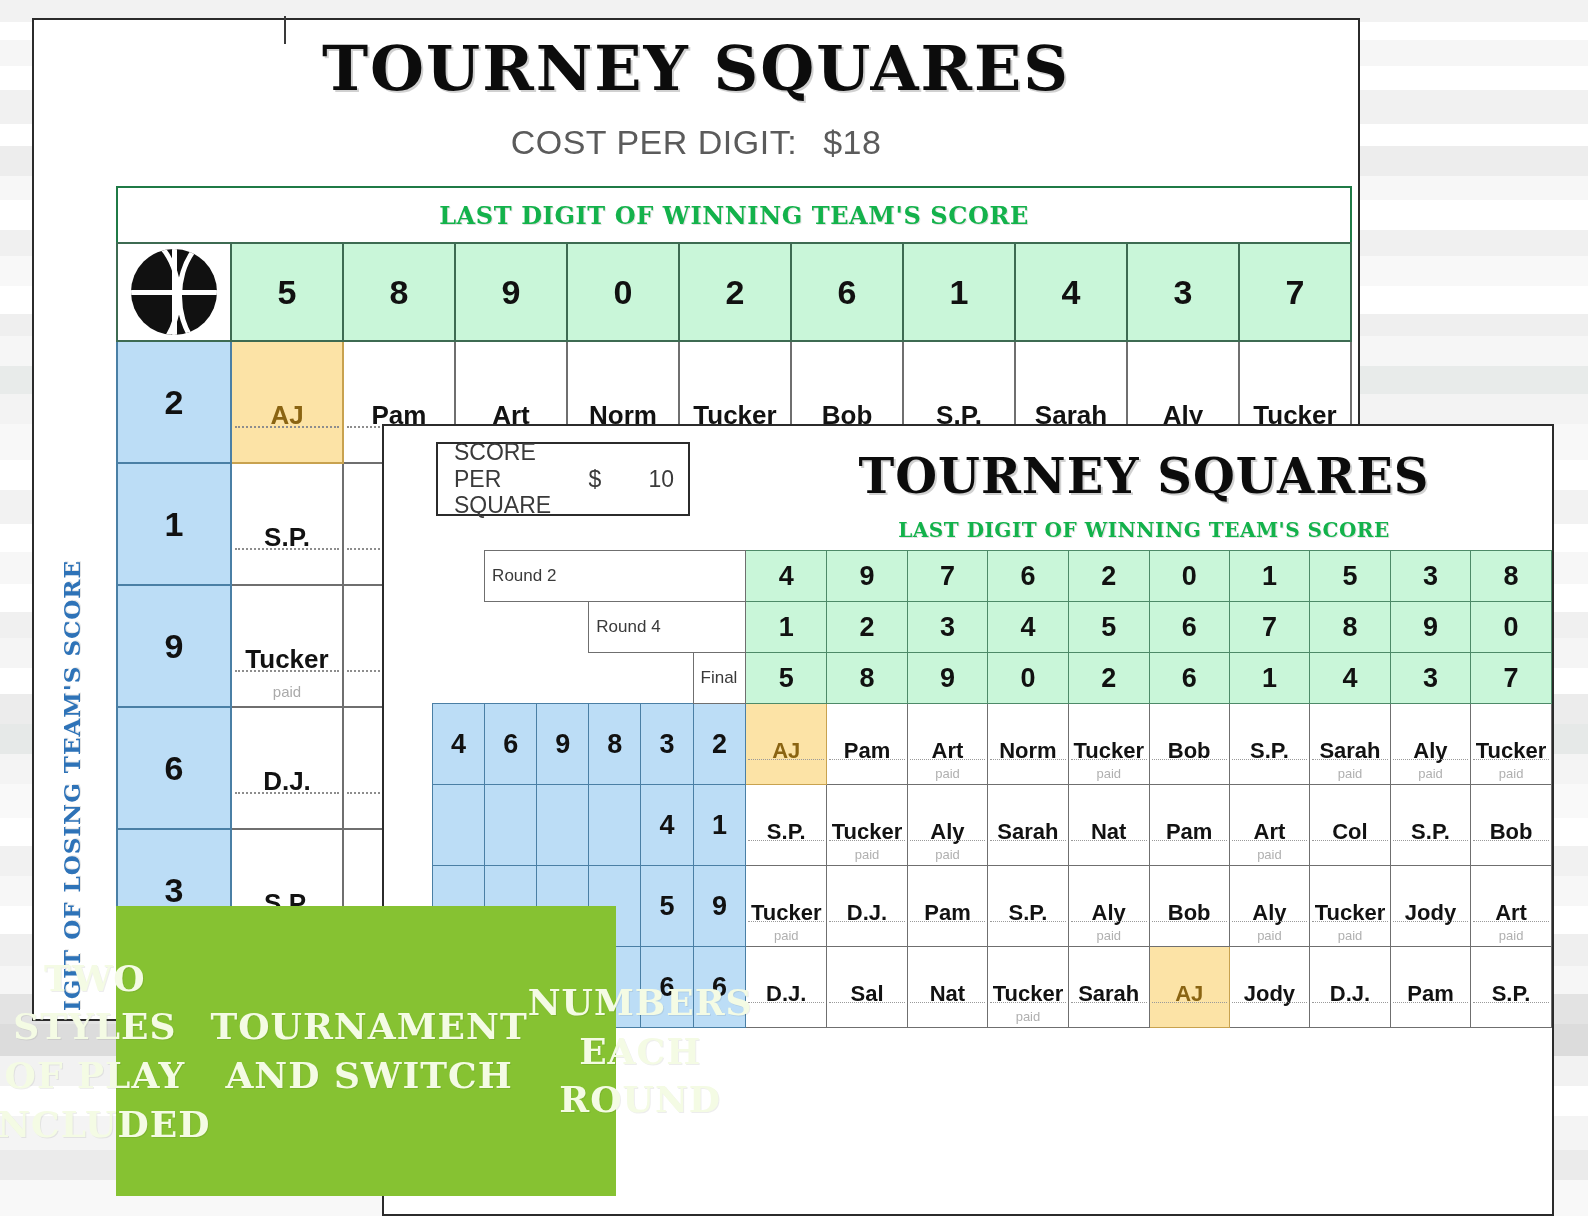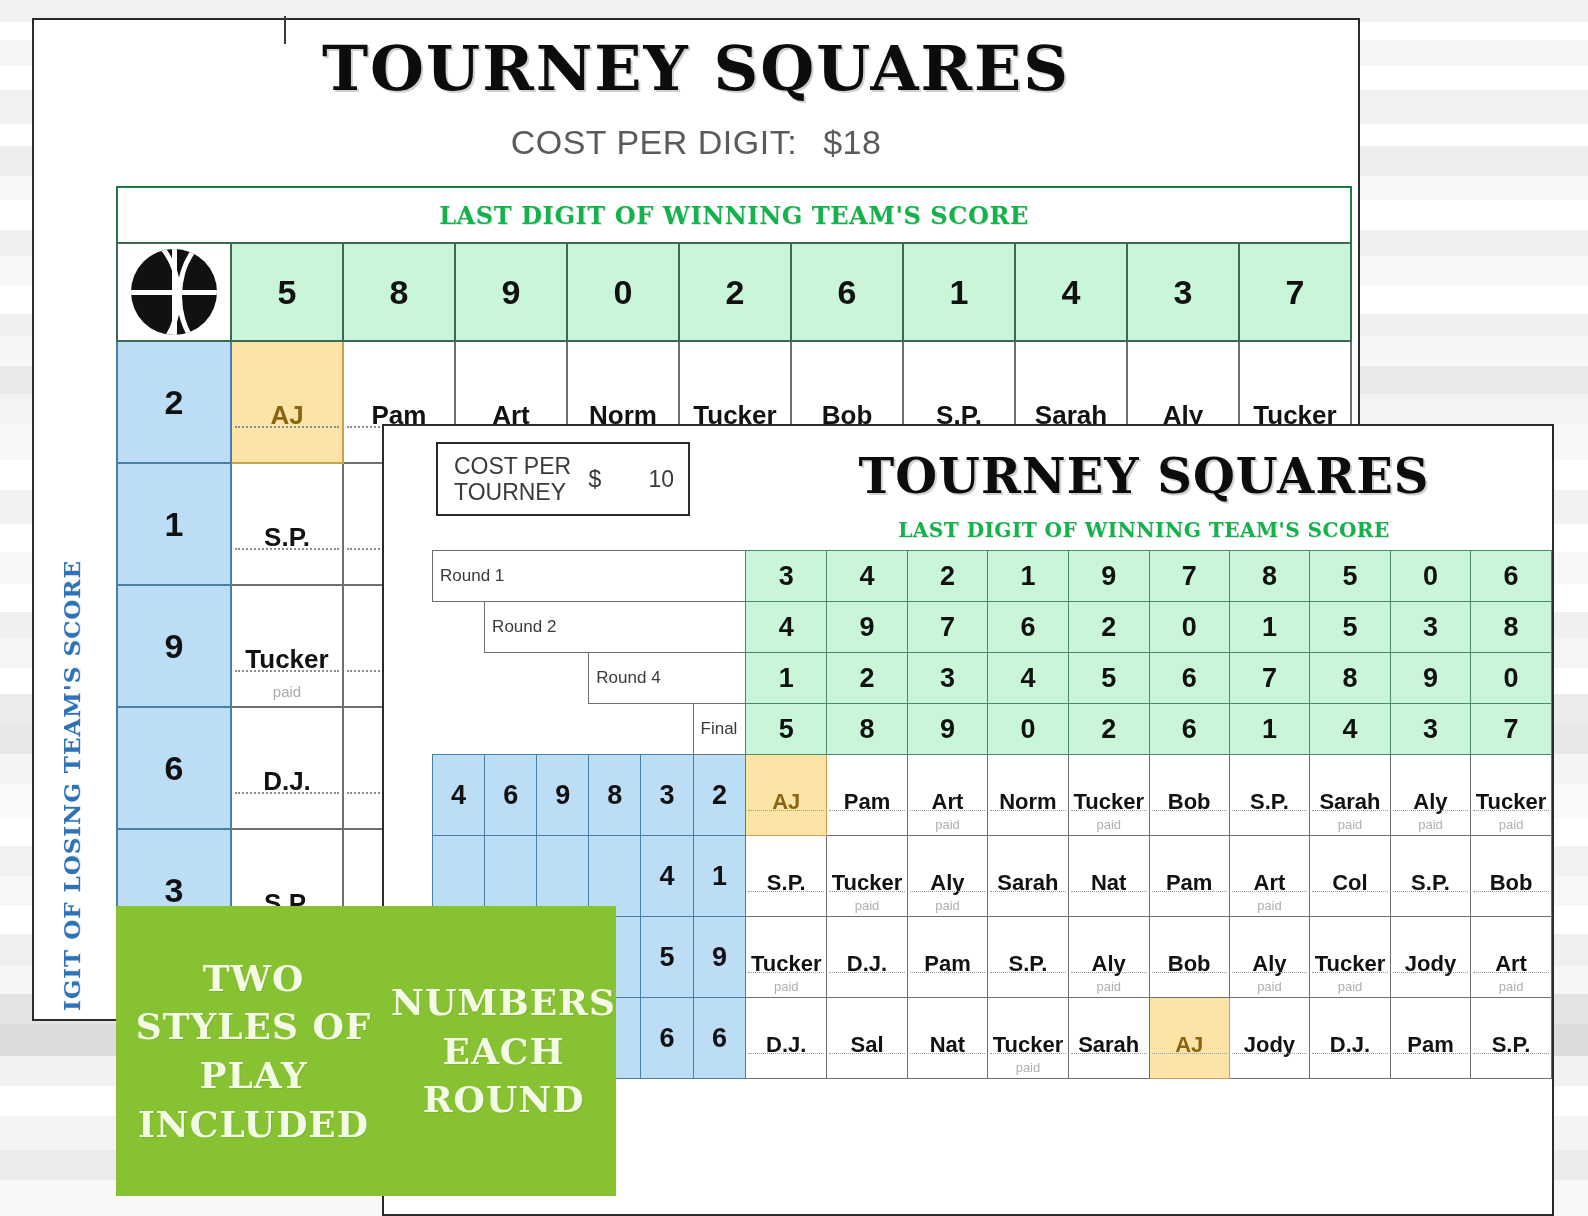--- a/index.html
+++ b/index.html
@@ -461,43 +461,30 @@
           </tr>
         </tbody>
     </table>
   </div>
 </div>
 
 <div class="vert">IGIT OF LOSING TEAM'S SCORE</div>
 
 <div class="card" id="card2">
   <div class="costbox">
-    <div class="lbl">COST PER TOURNEY</div>
+    <div class="lbl">SCORE PER SQUARE</div>
     <div class="cur">$</div>
     <div class="val">10</div>
   </div>
   <div class="title2">TOURNEY SQUARES</div>
   <div class="sub2">LAST DIGIT OF WINNING TEAM'S SCORE</div>
 
   <div class="c2grid">
     <table class="c2">
       <tbody id="c2-body">
-          <tr>
-            <td class="rlbl" colspan="6">Round 1</td>
-            <td class="gnum">3</td>
-            <td class="gnum">4</td>
-            <td class="gnum">2</td>
-            <td class="gnum">1</td>
-            <td class="gnum">9</td>
-            <td class="gnum">7</td>
-            <td class="gnum">8</td>
-            <td class="gnum">5</td>
-            <td class="gnum">0</td>
-            <td class="gnum">6</td>
-          </tr>
           <tr>
             <td class="blank" style="width: 52px;"></td>
             <td class="rlbl" colspan="5">Round 2</td>
             <td class="gnum">4</td>
             <td class="gnum">9</td>
             <td class="gnum">7</td>
             <td class="gnum">6</td>
             <td class="gnum">2</td>
             <td class="gnum">0</td>
             <td class="gnum">1</td>
@@ -771,14 +758,15 @@
               <div class="paid"></div>
             </td>
           </tr>
         </tbody>
     </table>
   </div>
 </div>
 
 <div id="callout">
     <div class="line">Two styles of play included</div>
+    <div class="line">tournament and switch</div>
     <div class="line">numbers each round</div>
   </div>
 
 </body></html>

